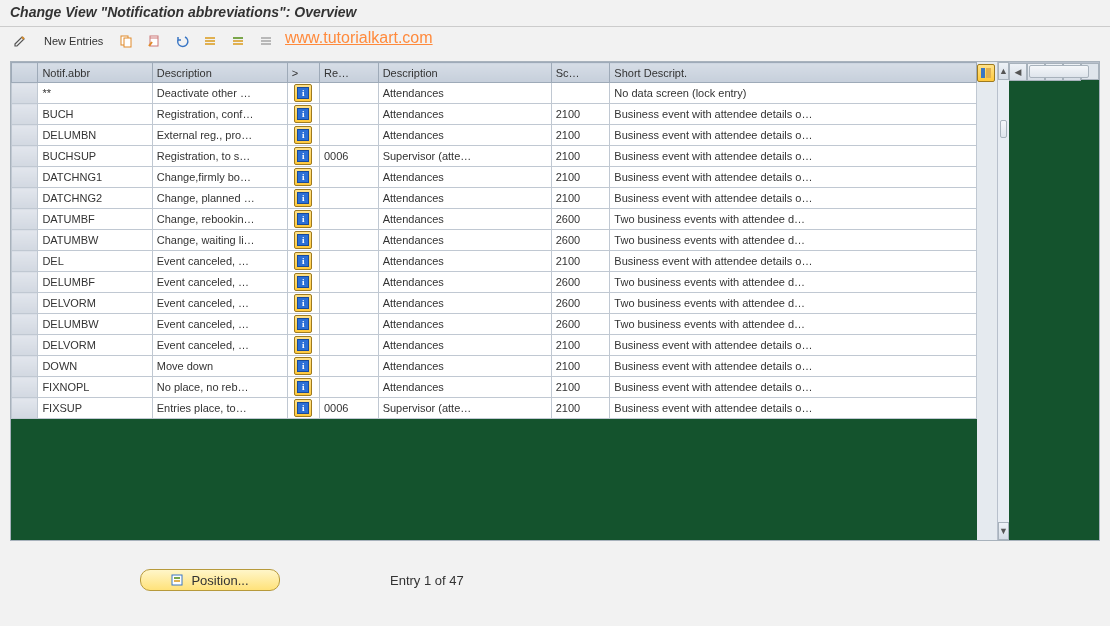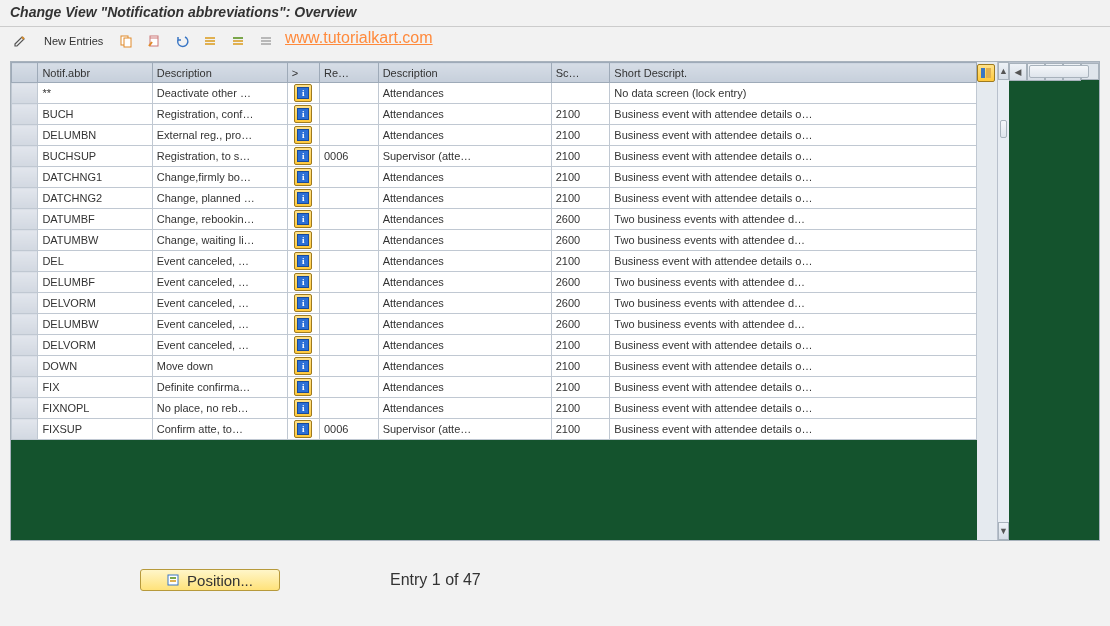--- a/index.html
+++ b/index.html
@@ -205,32 +205,32 @@
     align-items:center;
     padding: 22px 0 0 140px;
     gap: 110px;
   }
   .position-btn {
     display:flex;
     align-items:center;
     gap:6px;
     background:linear-gradient(#fff6c9,#ffe27a);
     border:1px solid #b79a3c;
-    border-radius:3px;
+    border-radius:10px;
     height:22px;
     width:140px;
     justify-content:center;
     cursor:pointer;
-    font-size:15px;
+    font-size:13px;
     color:#333;
   }
   .position-btn .picon {
     width:14px;height:14px;
   }
-  .entry-text { font-size:16px; color:#333; }
+  .entry-text { font-size:13px; color:#333; }
   .chev { font-size:9px; color:#555; line-height:1; }
   .inner-table-wrap { display:flex; flex:1; overflow:hidden;}
   .left-table {overflow:hidden;}
 </style>
 </head>
 <body>
 
 <div class="titlebar">
   <h1>Change View "Notification abbreviations": Overview</h1>
 </div>
@@ -477,46 +477,34 @@
                 <td class="info-btn-cell"><span class="info-btn">
                     <span class="inner">i</span>
                   </span></td>
                 <td class="txt narrow"></td>
                 <td class="txt">Attendances</td>
                 <td class="txt narrow">2100</td>
                 <td class="txt">Business event with attendee details o…</td>
               </tr>
               <tr>
                 <td class="sel"></td>
-                <td class="txt">FIX</td>
-                <td class="txt">Definite confirma…</td>
-                <td class="info-btn-cell"><span class="info-btn">
-                    <span class="inner">i</span>
-                  </span></td>
-                <td class="txt narrow"></td>
-                <td class="txt">Attendances</td>
-                <td class="txt narrow">2100</td>
-                <td class="txt">Business event with attendee details o…</td>
-              </tr>
-              <tr>
-                <td class="sel"></td>
                 <td class="txt">FIXNOPL</td>
                 <td class="txt">No place, no reb…</td>
                 <td class="info-btn-cell"><span class="info-btn">
                     <span class="inner">i</span>
                   </span></td>
                 <td class="txt narrow"></td>
                 <td class="txt">Attendances</td>
                 <td class="txt narrow">2100</td>
                 <td class="txt">Business event with attendee details o…</td>
               </tr>
               <tr>
                 <td class="sel"></td>
                 <td class="txt">FIXSUP</td>
-                <td class="txt">Confirm atte, to…</td>
+                <td class="txt">Entries place, to…</td>
                 <td class="info-btn-cell"><span class="info-btn">
                     <span class="inner">i</span>
                   </span></td>
                 <td class="txt narrow">0006</td>
                 <td class="txt">Supervisor (atte…</td>
                 <td class="txt narrow">2100</td>
                 <td class="txt">Business event with attendee details o…</td>
               </tr>
             </tbody>
         </table>

